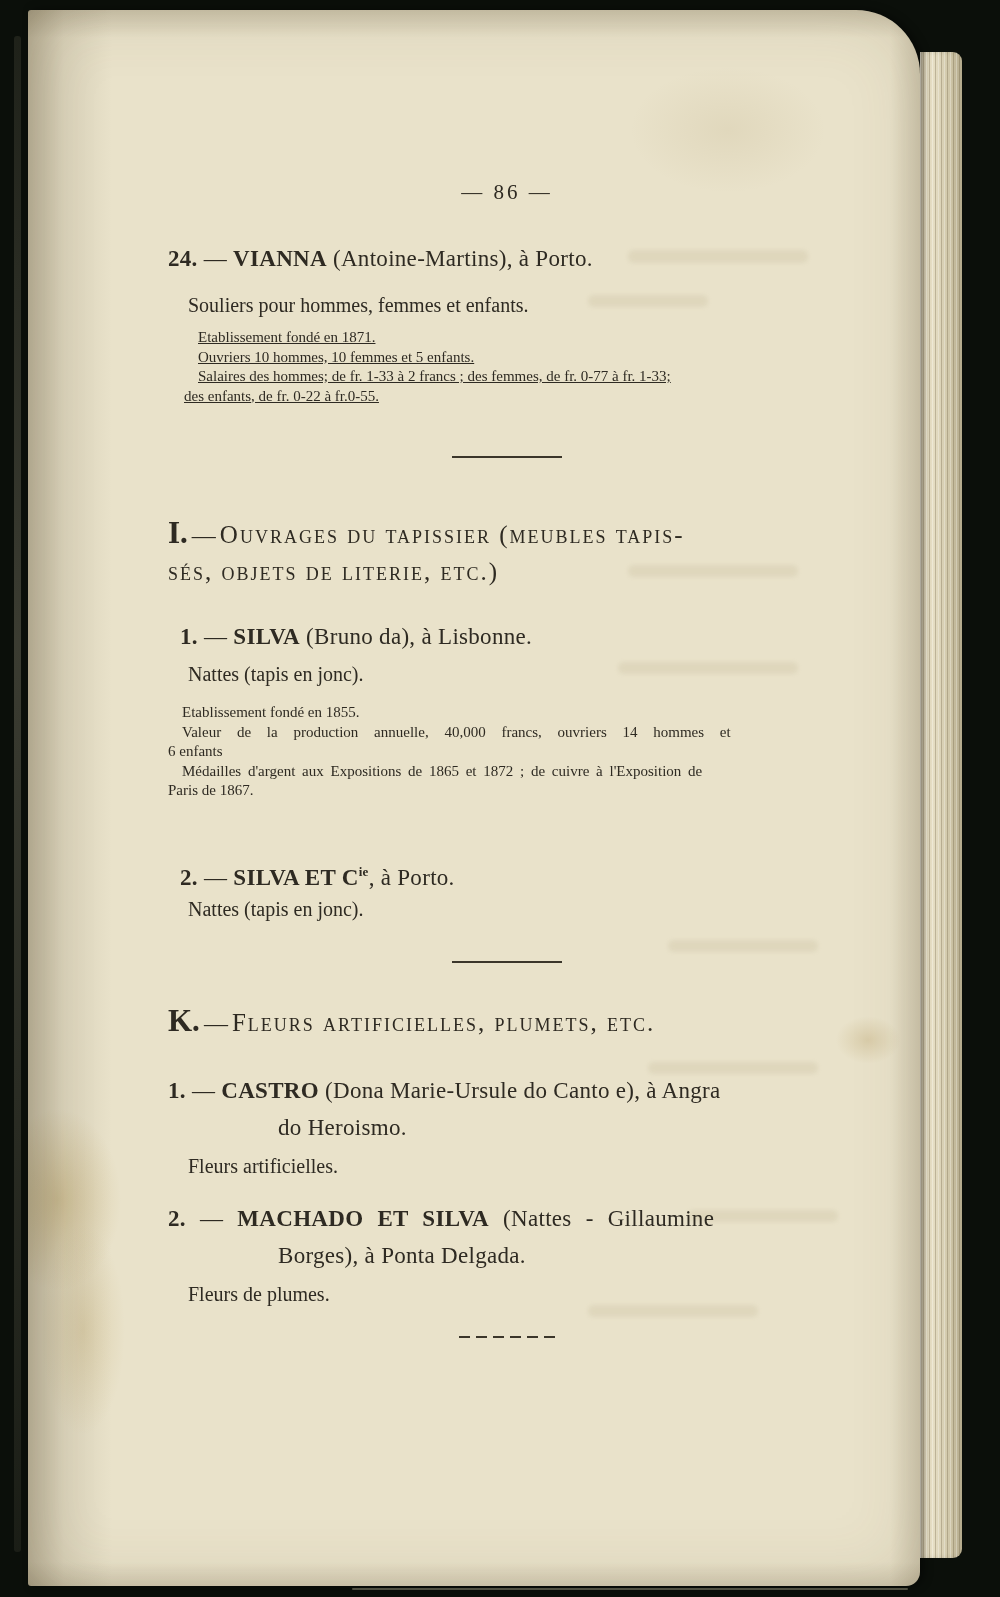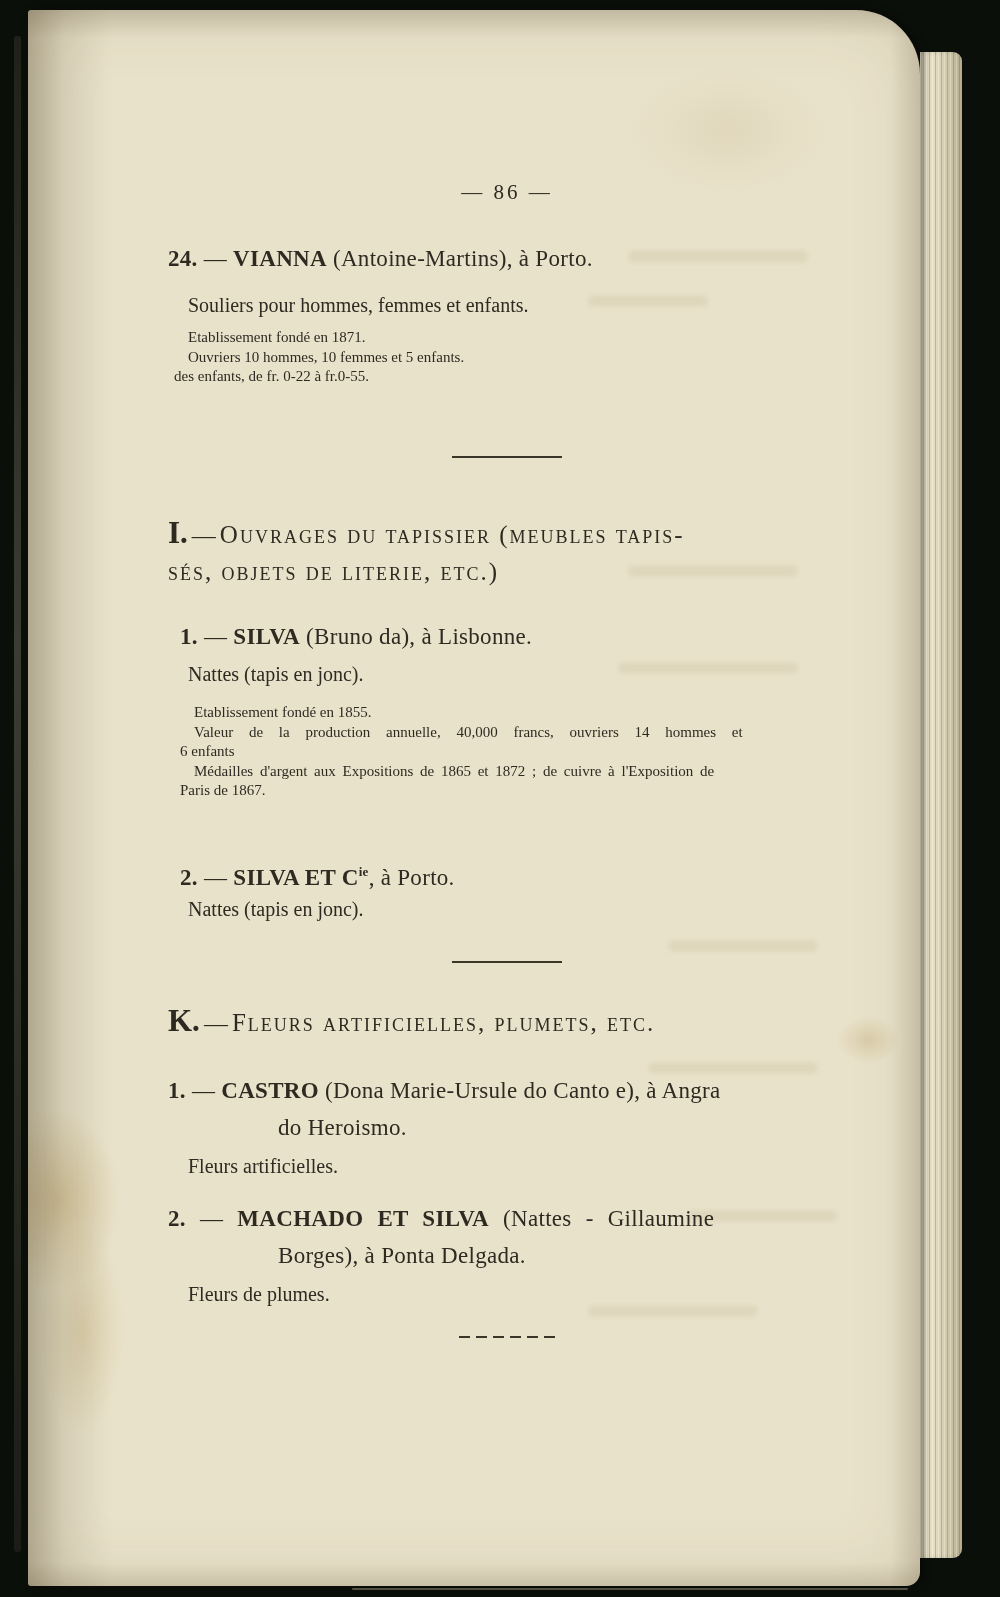--- a/index.html
+++ b/index.html
@@ -89,26 +89,26 @@
   }
 
   .section { width:678px; }
   .section .letter { font-weight:bold; font-size:31px; }
   .section .sep { font-size:24px; }
   .sc { font-variant:small-caps; font-size:25px; letter-spacing:2px; }
   .section .sline2 { margin-top:7px; }
 
   .head-vianna  { top:230px;  left:0; }
   .sub-vianna   { top:284px;  left:20px; }
-  .fine-vianna  { top:318px;  left:6px; }
+  .fine-vianna  { top:318px;  left:16px;text-decoration:underline; }
   .rule-1       { top:446px; }
   .section-i    { top:505px;  left:0; }
   .head-silva1  { top:608px;  left:12px; }
   .sub-silva1   { top:653px;  left:20px; }
-  .fine-silva   { top:693px;  left:12px; }
+  .fine-silva   { top:693px;  left:0; }
   .head-silva2  { top:843px;  left:12px; }
   .sub-silva2   { top:888px;  left:20px; }
   .rule-2       { top:951px; }
   .section-k    { top:993px;  left:0; }
   .head-castro  { top:1062px; left:0; }
   .sub-castro   { top:1145px; left:20px; }
   .head-machado { top:1190px; left:0; }
   .head-machado .l1 { word-spacing:8px; }
   .sub-machado  { top:1273px; left:20px; }
   .rule-dashed  { top:1326px; }
@@ -140,20 +140,21 @@
         <span class="sep">—</span>
         <span class="b">VIANNA</span>
         <span>(Antoine-Martins), à Porto.</span>
       </div>
 
       <div class="sub sub-vianna">Souliers pour hommes, femmes et enfants.</div>
 
       <div class="fine fine-vianna">
         <div class="ind">Etablissement fondé en 1871.</div>
         <div class="ind">Ouvriers 10 hommes, 10 femmes et 5 enfants.</div>
+        <div class="ind">Salaires des hommes; de fr. 1-33 à 2 francs ; des femmes, de fr. 0-77 à fr. 1-33;</div>
         <div>des enfants, de fr. 0-22 à fr.0-55.</div>
       </div>
 
       <div class="rule rule-1"></div>
 
       <div class="section section-i">
         <div class="sline">
           <span class="letter">I.</span>
           <span class="sep">—</span>
           <span class="sc">Ouvrages du tapissier (meubles tapis-</span>

